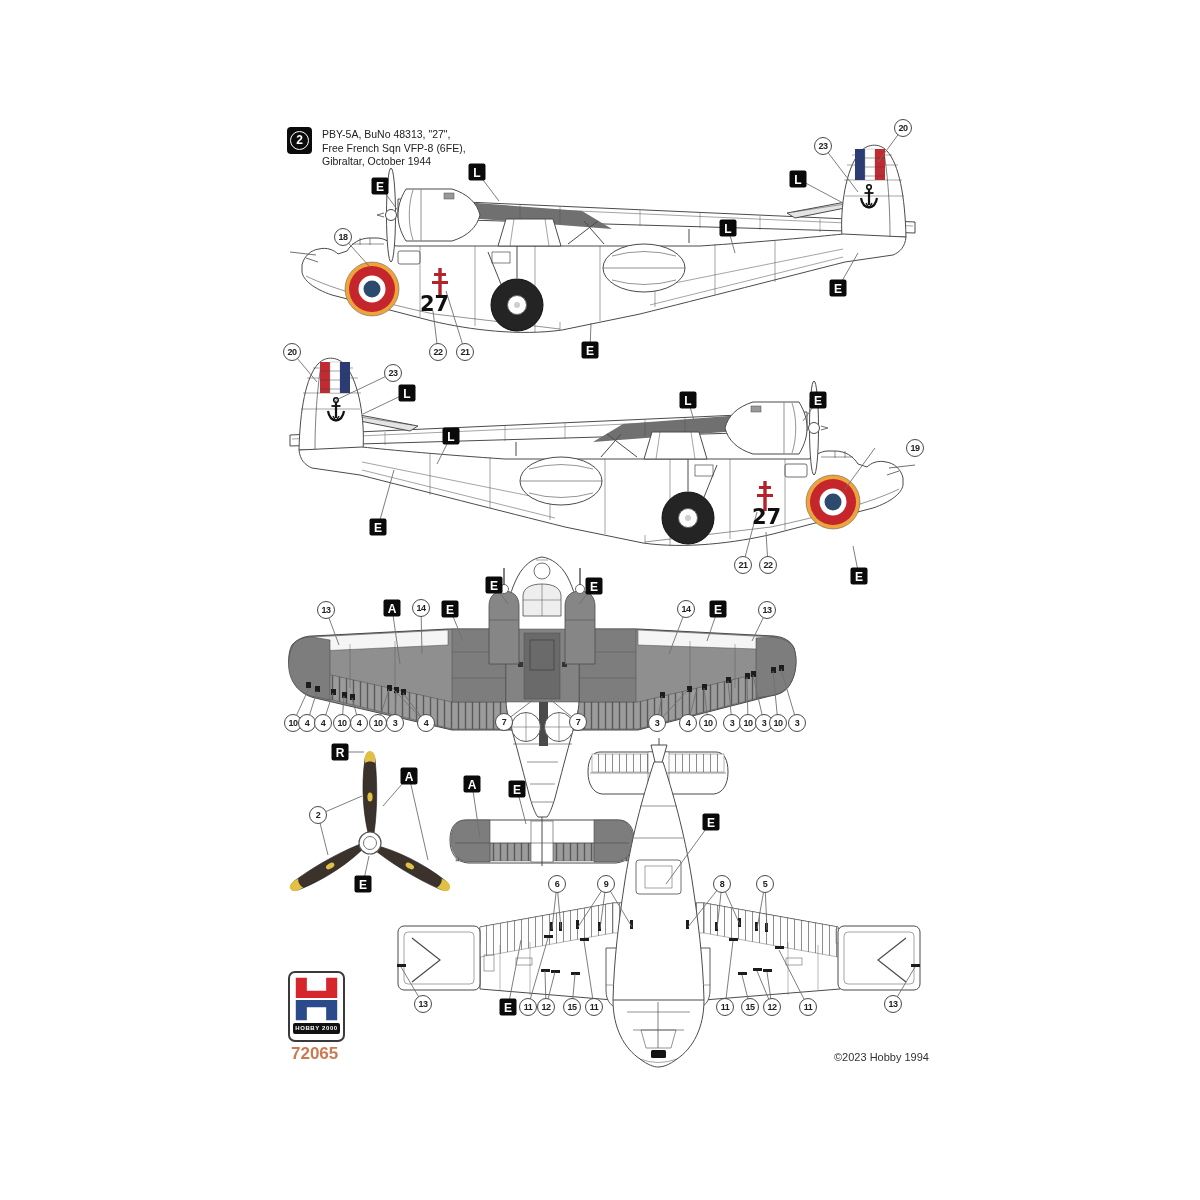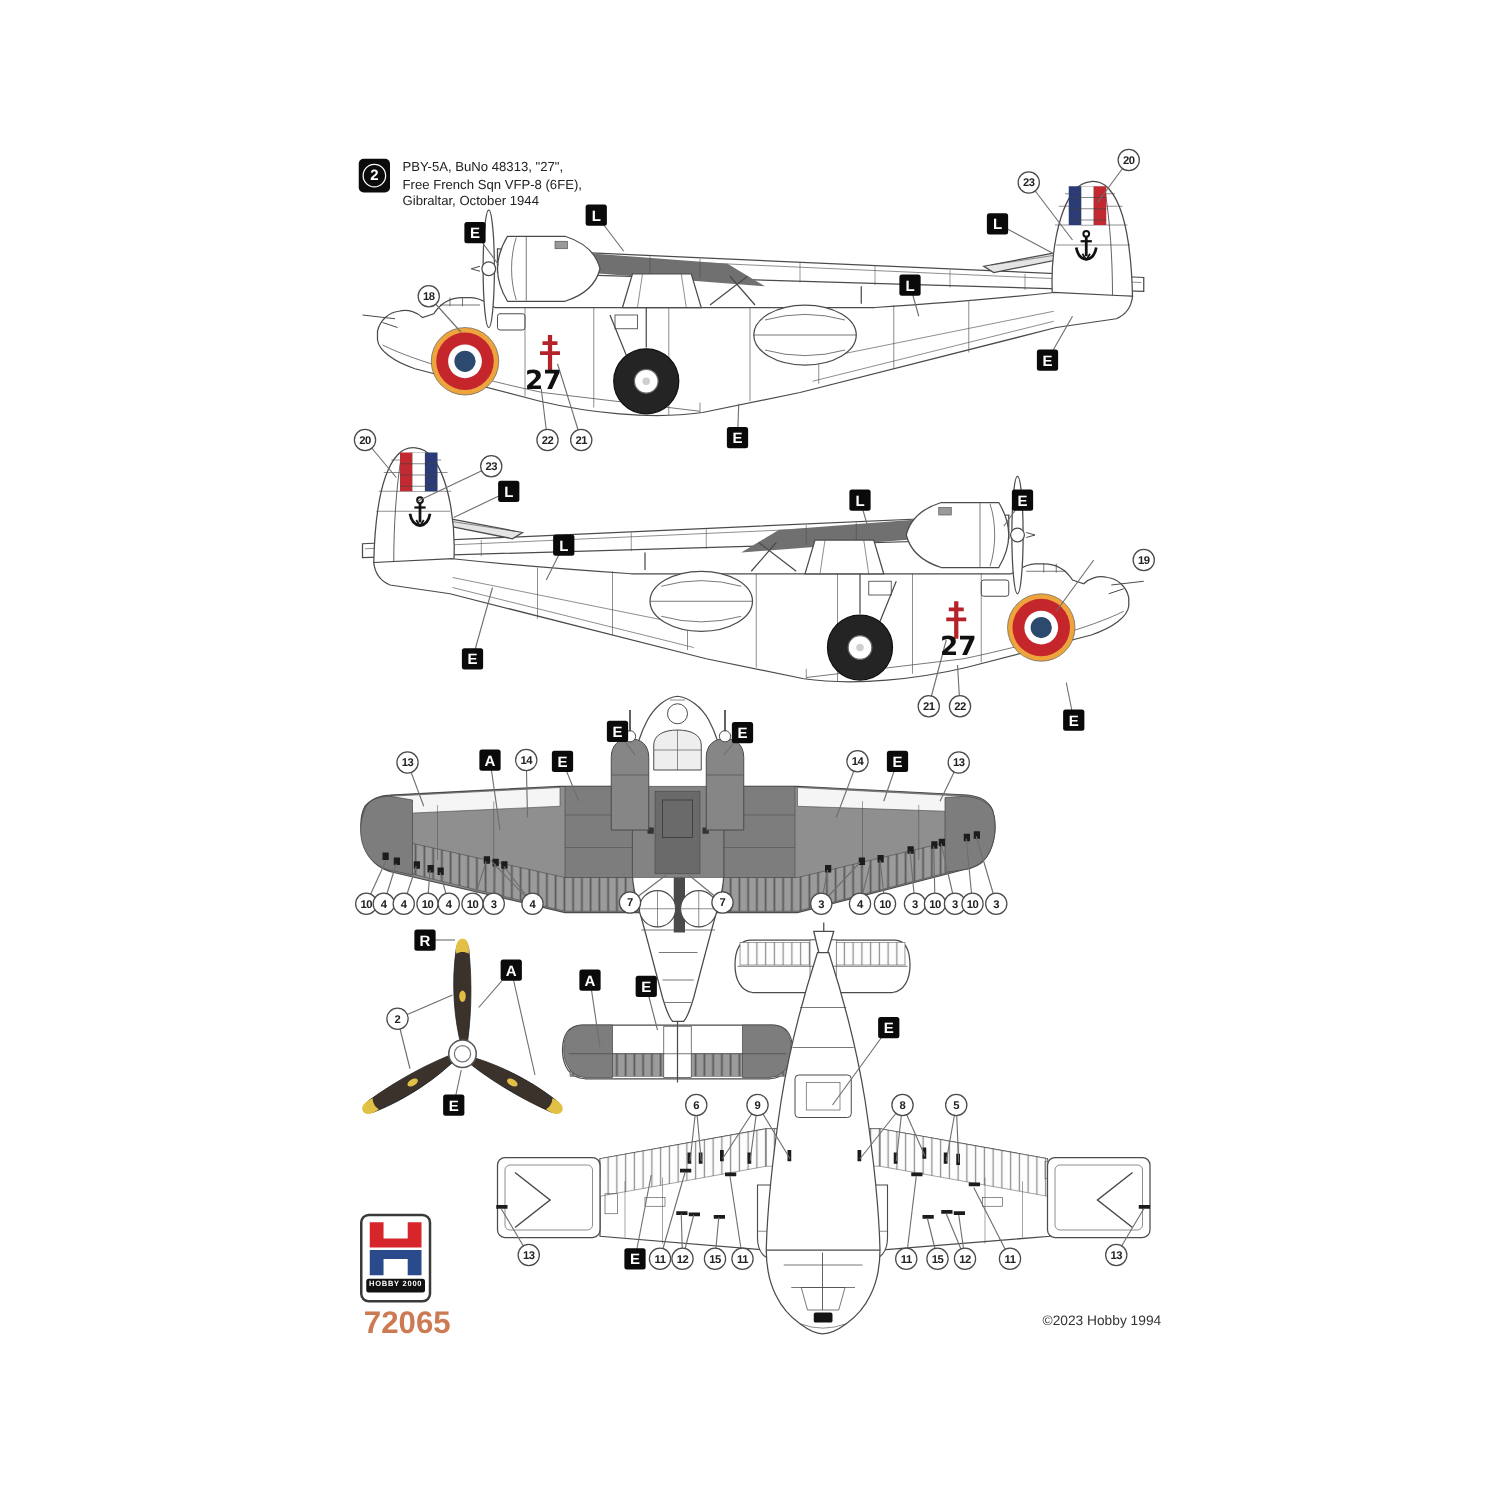--- a/index.html
+++ b/index.html
@@ -19,21 +19,21 @@
   .ci{width:18px;height:18px;background:#fff;border:1.3px solid #4a4a4a;border-radius:50%;
     color:#222;font-size:9px;font-weight:600;letter-spacing:-0.4px;}
   .code-num{position:absolute;font-family:"DejaVu Sans","Liberation Sans",sans-serif;
     font-weight:bold;font-size:21px;color:#101010;z-index:3;}
   
   .logo-badge{position:absolute;left:288px;top:971px;width:57px;height:71px;background:#fff;
     border:2.5px solid #3a3a3a;border-radius:7px;z-index:4;display:flex;flex-direction:column;
     align-items:center;padding-top:3px;box-sizing:border-box;}
   .logo-band{width:47px;height:11px;background:#111;border-radius:2px;color:#fff;font-size:6px;
     font-weight:bold;letter-spacing:0.6px;text-align:center;line-height:11px;margin-top:1px;}
-  .kit-number{position:absolute;left:291px;top:1044px;font-size:25px;font-weight:600;z-index:4;}
+  .kit-number{position:absolute;left:291px;top:1044px;font-size:17px;font-weight:600;z-index:4;}
   .copyright{position:absolute;left:834px;top:1051px;font-size:11px;color:#333;z-index:4;}
 </style>
 </head>
 <body>
 
 <div id="sheet">
 
   <svg id="artwork" width="1200" height="1200" viewBox="0 0 1200 1200">
     <defs>
       <pattern id="ribsD" width="7" height="8" patternUnits="userSpaceOnUse">

